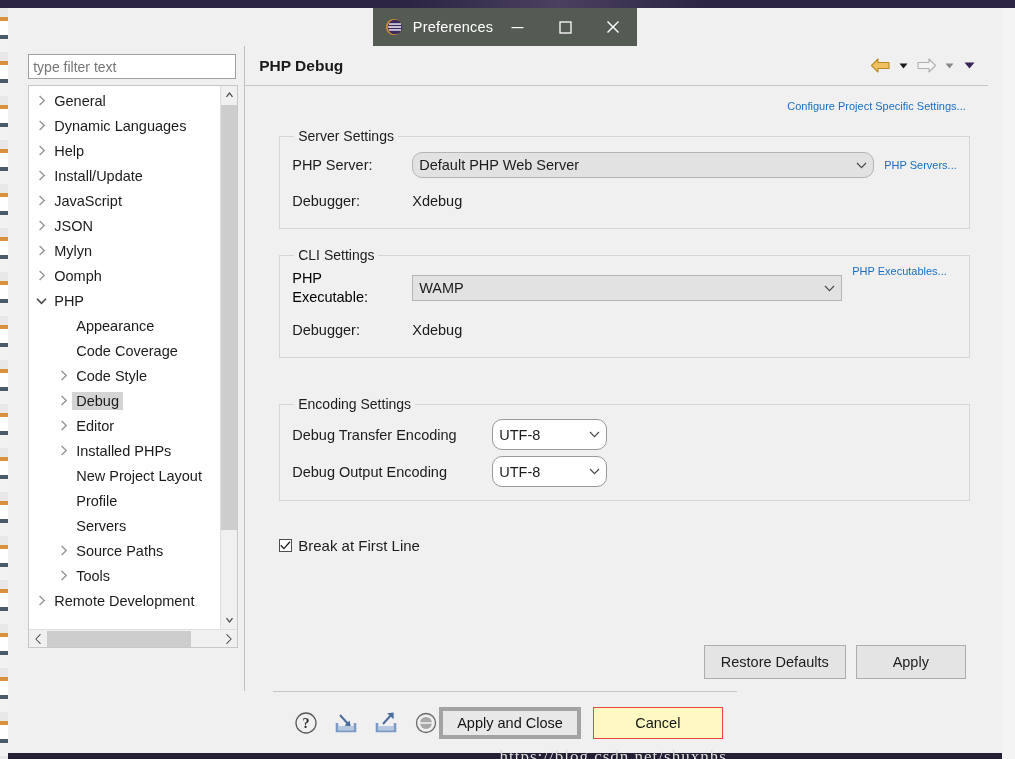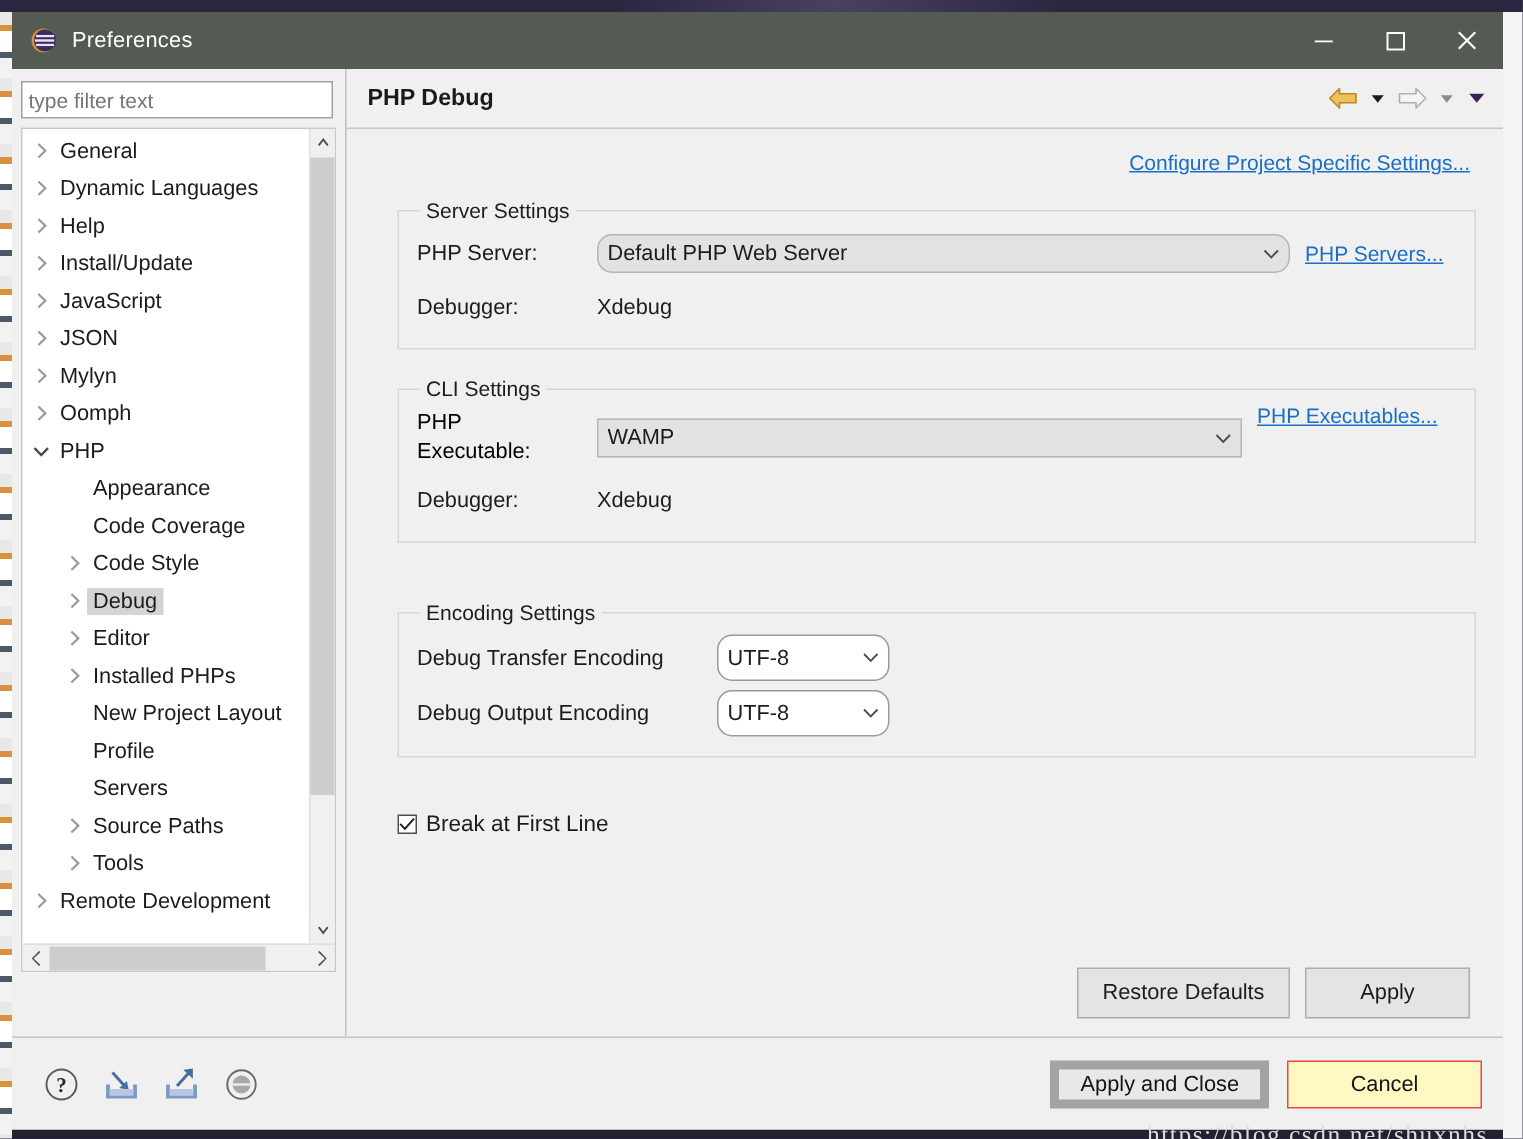--- a/index.html
+++ b/index.html
@@ -34,21 +34,21 @@
     position: absolute; right: 0; top: 8px; width: 13px; height: 751px;
     background: #f4f4f4;
   }
 
   
   #window {
     position: absolute;
     left: 8px; top: 8px;
     width: 994px; height: 745px;
     background: #f0f0f0;
-    display: flex; flex-direction: column;
+    display: flex; flex-direction: column; align-items: center;
   }
 
   
   #titlebar {
     height: 38px; flex: 0 0 38px;
     background: #535b52;
     display: flex; align-items: center;
     position: relative;
   }
   #app-icon {
@@ -59,21 +59,21 @@
     color: #ffffff; font-size: 14.5px; letter-spacing: .2px;
   }
   #winbuttons { margin-left: auto; display: flex; height: 38px; }
   .winbtn {
     width: 48px; height: 38px;
     display: flex; align-items: center; justify-content: center;
   }
   .winbtn svg { display: block; }
 
   
-  #body { flex: 1; display: flex; min-height: 0; background: #fca5a5; }
+  #body { flex: 1; display: flex; min-height: 0; background: #8b5cf6; }
 
   
   #leftpane {
     width: 222px; flex: 0 0 222px;
     padding: 8px 0 0 6px;
     display: flex; flex-direction: column;
     background: #f0f0f0;
   }
   #filter-input {
     width: 208px; height: 25px; flex: 0 0 25px;
@@ -162,21 +162,21 @@
   .nav-caret { width: 20px; height: 26px; display:flex; align-items:center; justify-content:center; }
 
   #page-content {
     flex: 1; min-height: 0;
     padding: 14px 18px 0 34px;
     display: flex; flex-direction: column;
     position: relative;
   }
   #link-row { display: flex; justify-content: flex-end; margin-bottom: 16px; padding-right: 4px; }
   a.link, .link {
-    color: #1a6fc4; font-size: 14px; text-decoration: underline;
+    color: #1a6fc4; font-size: 11px; 
     cursor: pointer; white-space: nowrap;
   }
 
   fieldset.group {
     border: 1px solid #d6d6d6;
     margin: 0 0 8px 0; padding: 4px 12px 12px 12px;
     position: relative;
   }
   fieldset.group > legend {
     font-size: 14px; color: #1c1c1c; padding: 0 4px; margin-left: 2px;
@@ -236,21 +236,21 @@
   #footer-buttons { margin-left: auto; display: flex; gap: 12px; }
   .btn-footer {
     height: 32px; min-width: 130px; padding: 0 14px;
     background: #fef9c3; border: 1px solid #ef4444;
     font-size: 14.5px; color: #141414;
     font-family: "Liberation Sans", sans-serif;
     display: flex; align-items: center; justify-content: center;
     cursor: pointer;
   }
   .btn-footer.focused {
-    border: 6px solid #a3a3a3;
+    border: 4px solid #a3a3a3;
     background: #e8e8e8;
   }
 
   #watermark {
     position: absolute;
     right: 10px; bottom: -14px;
     font-family: "Liberation Serif", serif;
     font-size: 17px; color: #dcdcdc;
     letter-spacing: 1px; white-space: nowrap;
     pointer-events: none;

